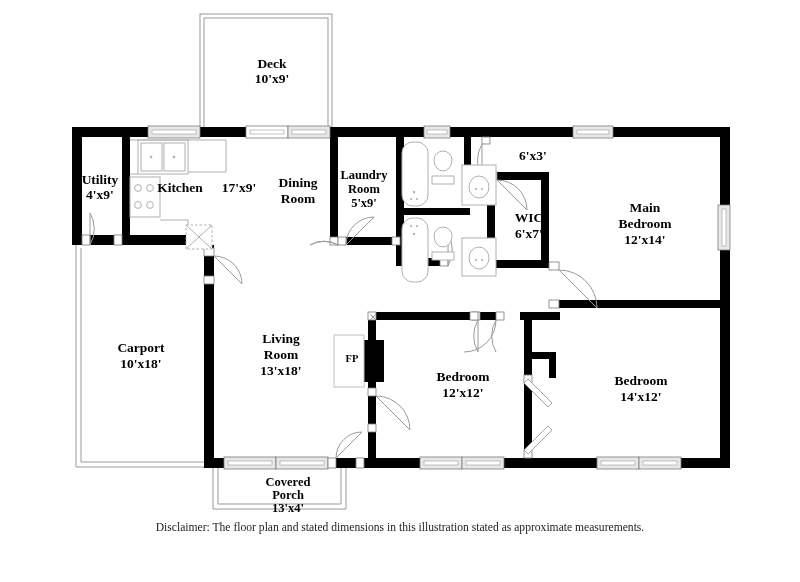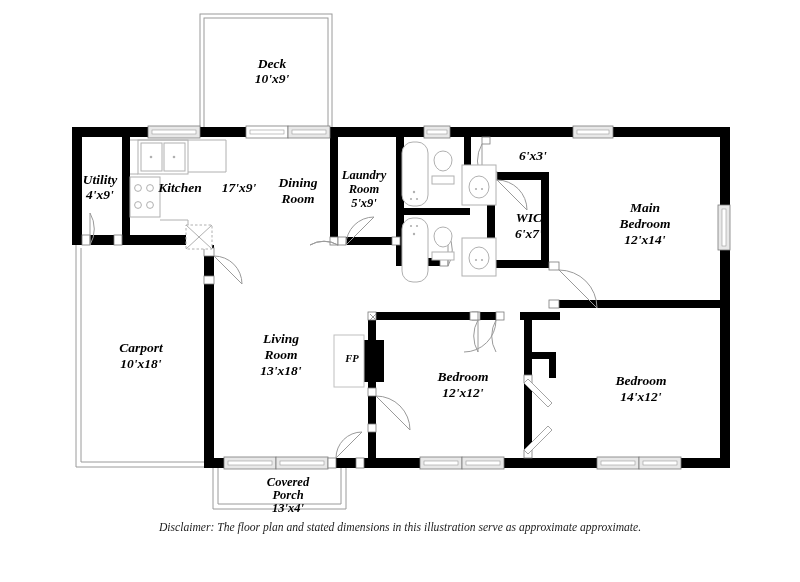--- a/index.html
+++ b/index.html
@@ -11,21 +11,20 @@
     width: 800px;
     height: 582px;
     font-family: "Liberation Serif", "DejaVu Serif", serif;
     overflow: hidden;
     position: relative;
   }
   #plan-root {
     position: relative;
     width: 800px;
     height: 582px;
-    font-style: italic;
   }
   #floorplan-svg {
     position: absolute;
     left: 0;
     top: 0;
   }
   .disclaimer {
     position: absolute;
     left: 0;
     top: 520px;
@@ -427,16 +426,16 @@
       <g>
         <text class="rm-small" x="288" y="483">Covered</text>
         <text class="rm-small" x="288" y="496">Porch</text>
         <text class="rm-small" x="288" y="509">13'x4'</text>
       </g>
 
     </g>
   </svg>
 
   <div class="disclaimer">
-    <div>Disclaimer: The floor plan and stated dimensions in this illustration serve as approximate approximate.</div>
+    <div>Disclaimer: The floor plan and stated dimensions in this illustration stated as approximate measurements.</div>
   </div>
 
 </div>
 
 </body></html>

